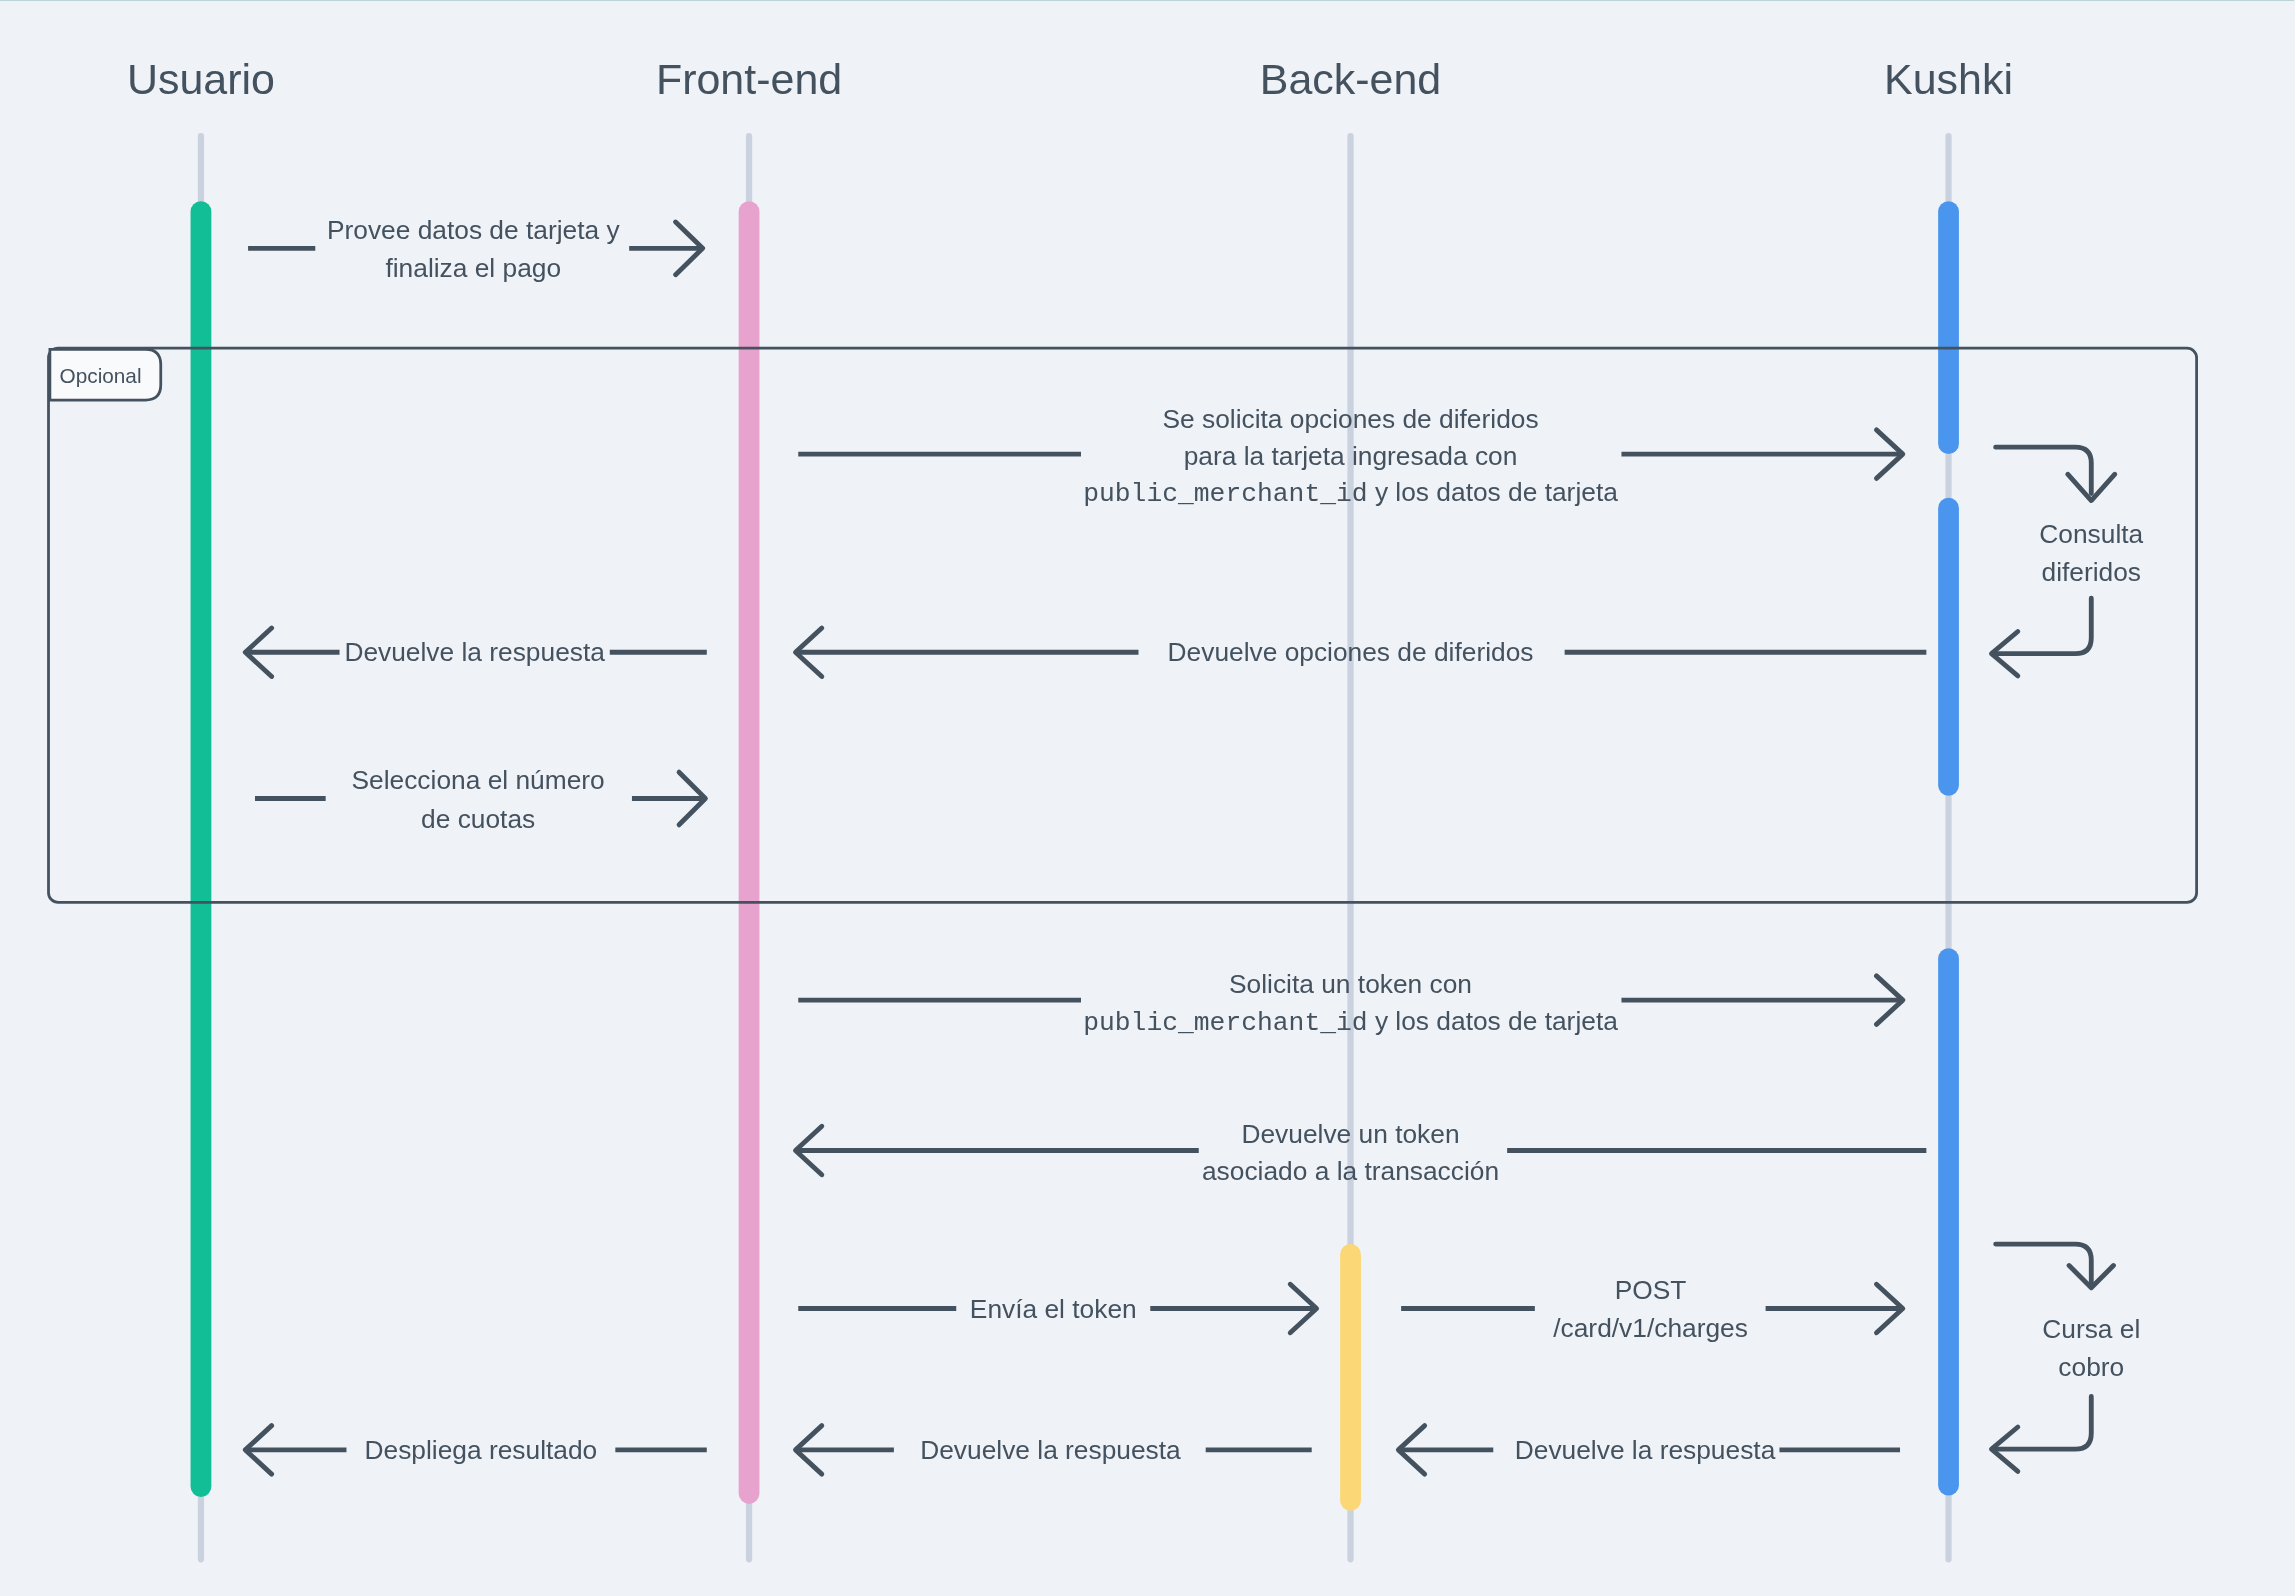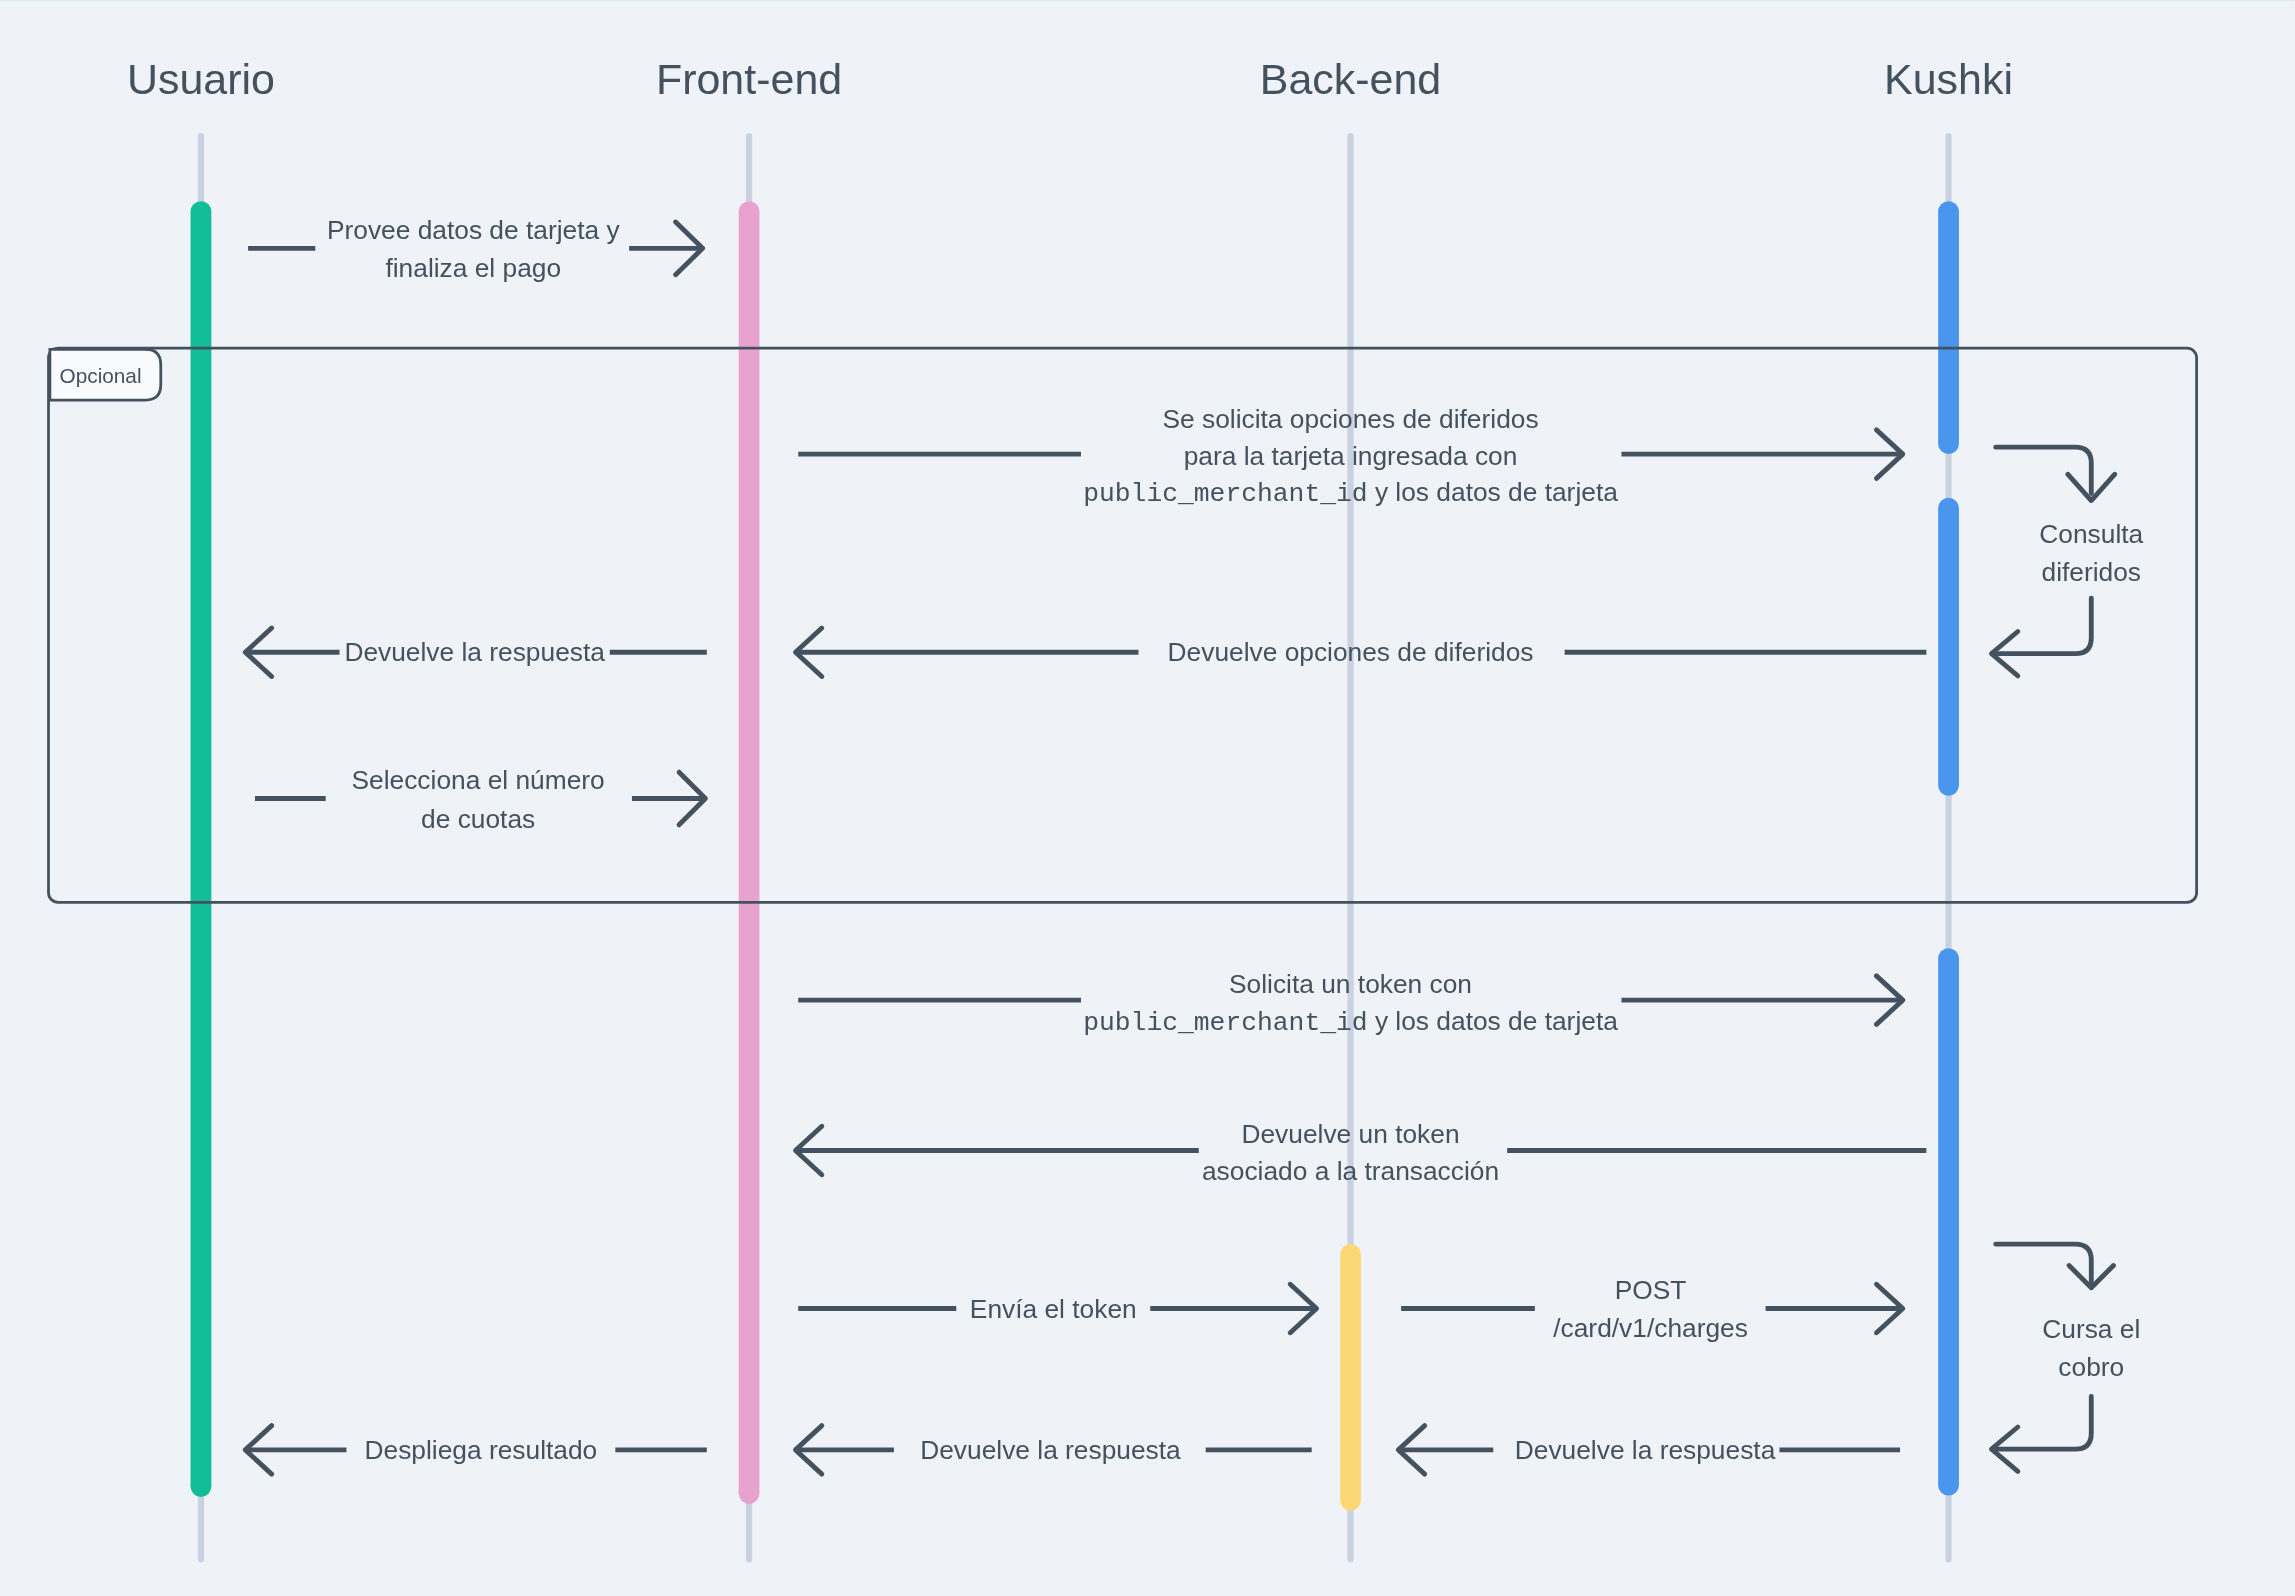--- a/index.html
+++ b/index.html
@@ -1,17 +1,17 @@
 <!DOCTYPE html>
 <html style="font-size:11px"><head>
 <meta charset="utf-8">
 <style>
   html,body{margin:0;padding:0;background:#eff2f7;}
   body{font-family:"Liberation Sans",sans-serif;}
-  #stage{position:relative;width:2294px;height:1597px;background:#7dd3fc;overflow:hidden;}
+  #stage{position:relative;width:2294px;height:1597px;background:#0f766e;overflow:hidden;}
   svg{display:block;width:2295px;height:1597px;}
   .actor-label{font-family:"Liberation Sans",sans-serif;font-size:62px;fill:#44525f;}
   .msg{font-family:"Liberation Sans",sans-serif;font-size:38px;fill:#44525f;}
   .mono{font-family:"Liberation Mono",monospace;font-size:38px;fill:#44525f;}
   .frame-label{font-family:"Liberation Sans",sans-serif;font-size:30px;fill:#44525f;}
 </style>
 </head>
 <body>
 
 <div id="stage">

